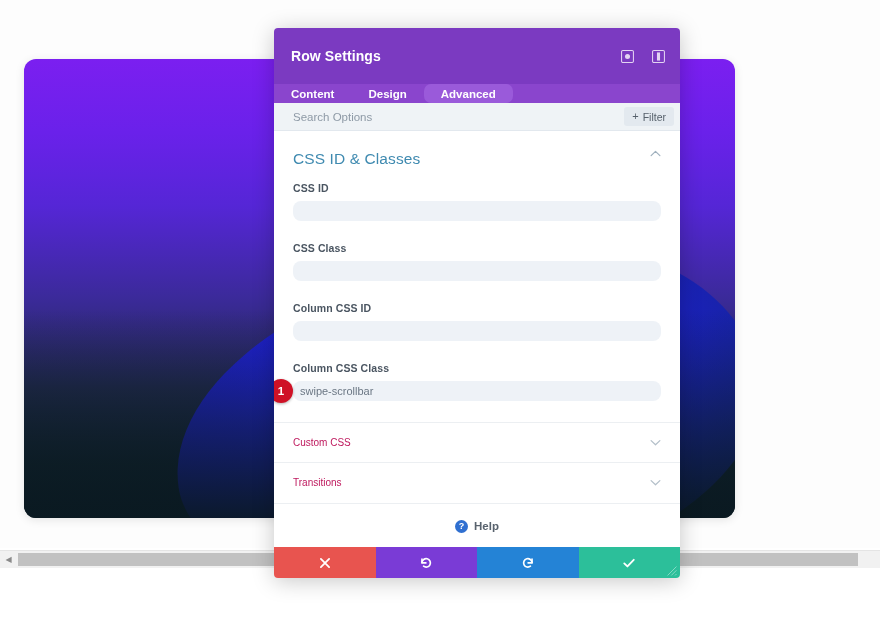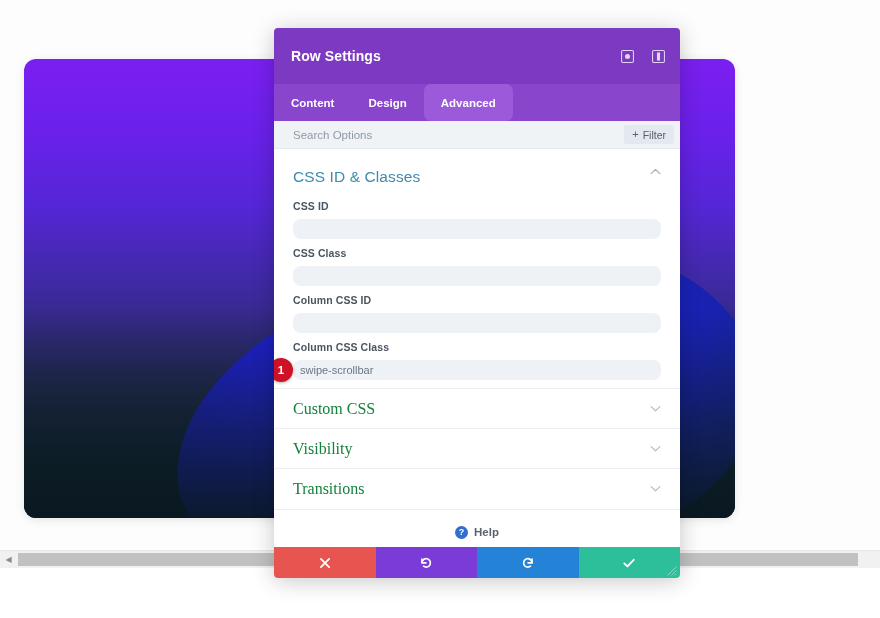--- a/index.html
+++ b/index.html
@@ -144,21 +144,21 @@
     width: 17px;
     height: 17px;
     display: flex;
     align-items: center;
     justify-content: center;
     color: #e3d3f2;
     cursor: pointer;
   }
 
   .tabs {
-    height: 37px;
+    height: 19px;
     background: #8a45cd;
     display: flex;
     align-items: stretch;
     flex: none;
   }
   .tab {
     padding: 0 17px;
     display: flex;
     align-items: center;
     justify-content: center;
@@ -231,21 +231,21 @@
   }
   .acc-chevron {
     margin-left: auto;
     color: #9fb0bd;
     font-size: 11px;
     line-height: 1;
     cursor: pointer;
   }
 
   .field-group { padding: 0 19px; }
-  .field { margin-bottom: 8px; position: relative; }
+  .field { margin-bottom: 21px; position: relative; }
   .field-label {
     font-size: 10.5px;
     font-weight: bold;
     color: #4a5561;
     margin-bottom: 7px;
     letter-spacing: 0.1px;
   }
   .field-input {
     width: 100%;
     box-sizing: border-box;
@@ -280,23 +280,22 @@
 
   .acc-row {
     height: 39px;
     border-top: 1px solid #eceff2;
     display: flex;
     align-items: center;
     padding: 0 19px;
     cursor: pointer;
   }
   .acc-row-title {
-    color: #15803d;
-    font-size: 16px;
-    font-family: Liberation Serif, serif;
+    color: #be185d;
+    font-size: 10px;
   }
   .acc-row-chevron {
     margin-left: auto;
     color: #b3bfc9;
     font-size: 11px;
     line-height: 1;
   }
 
   .help-row {
     border-top: 1px solid #eceff2;
@@ -447,28 +446,20 @@
 
       <div class="acc-row">
         <div class="acc-row-title">Custom CSS</div>
         <div class="acc-row-chevron">
           <svg width="11" height="7" viewBox="0 0 12 8">
             <path d="M1 1.8 L6 6.6 L11 1.8" fill="none" stroke="currentColor" stroke-width="1.4" stroke-linecap="round" stroke-linejoin="round"></path>
           </svg>
         </div>
       </div>
 
-      <div class="acc-row">
-        <div class="acc-row-title">Visibility</div>
-        <div class="acc-row-chevron">
-          <svg width="11" height="7" viewBox="0 0 12 8">
-            <path d="M1 1.8 L6 6.6 L11 1.8" fill="none" stroke="currentColor" stroke-width="1.4" stroke-linecap="round" stroke-linejoin="round"></path>
-          </svg>
-        </div>
-      </div>
 
       <div class="acc-row">
         <div class="acc-row-title">Transitions</div>
         <div class="acc-row-chevron">
           <svg width="11" height="7" viewBox="0 0 12 8">
             <path d="M1 1.8 L6 6.6 L11 1.8" fill="none" stroke="currentColor" stroke-width="1.4" stroke-linecap="round" stroke-linejoin="round"></path>
           </svg>
         </div>
       </div>
 

